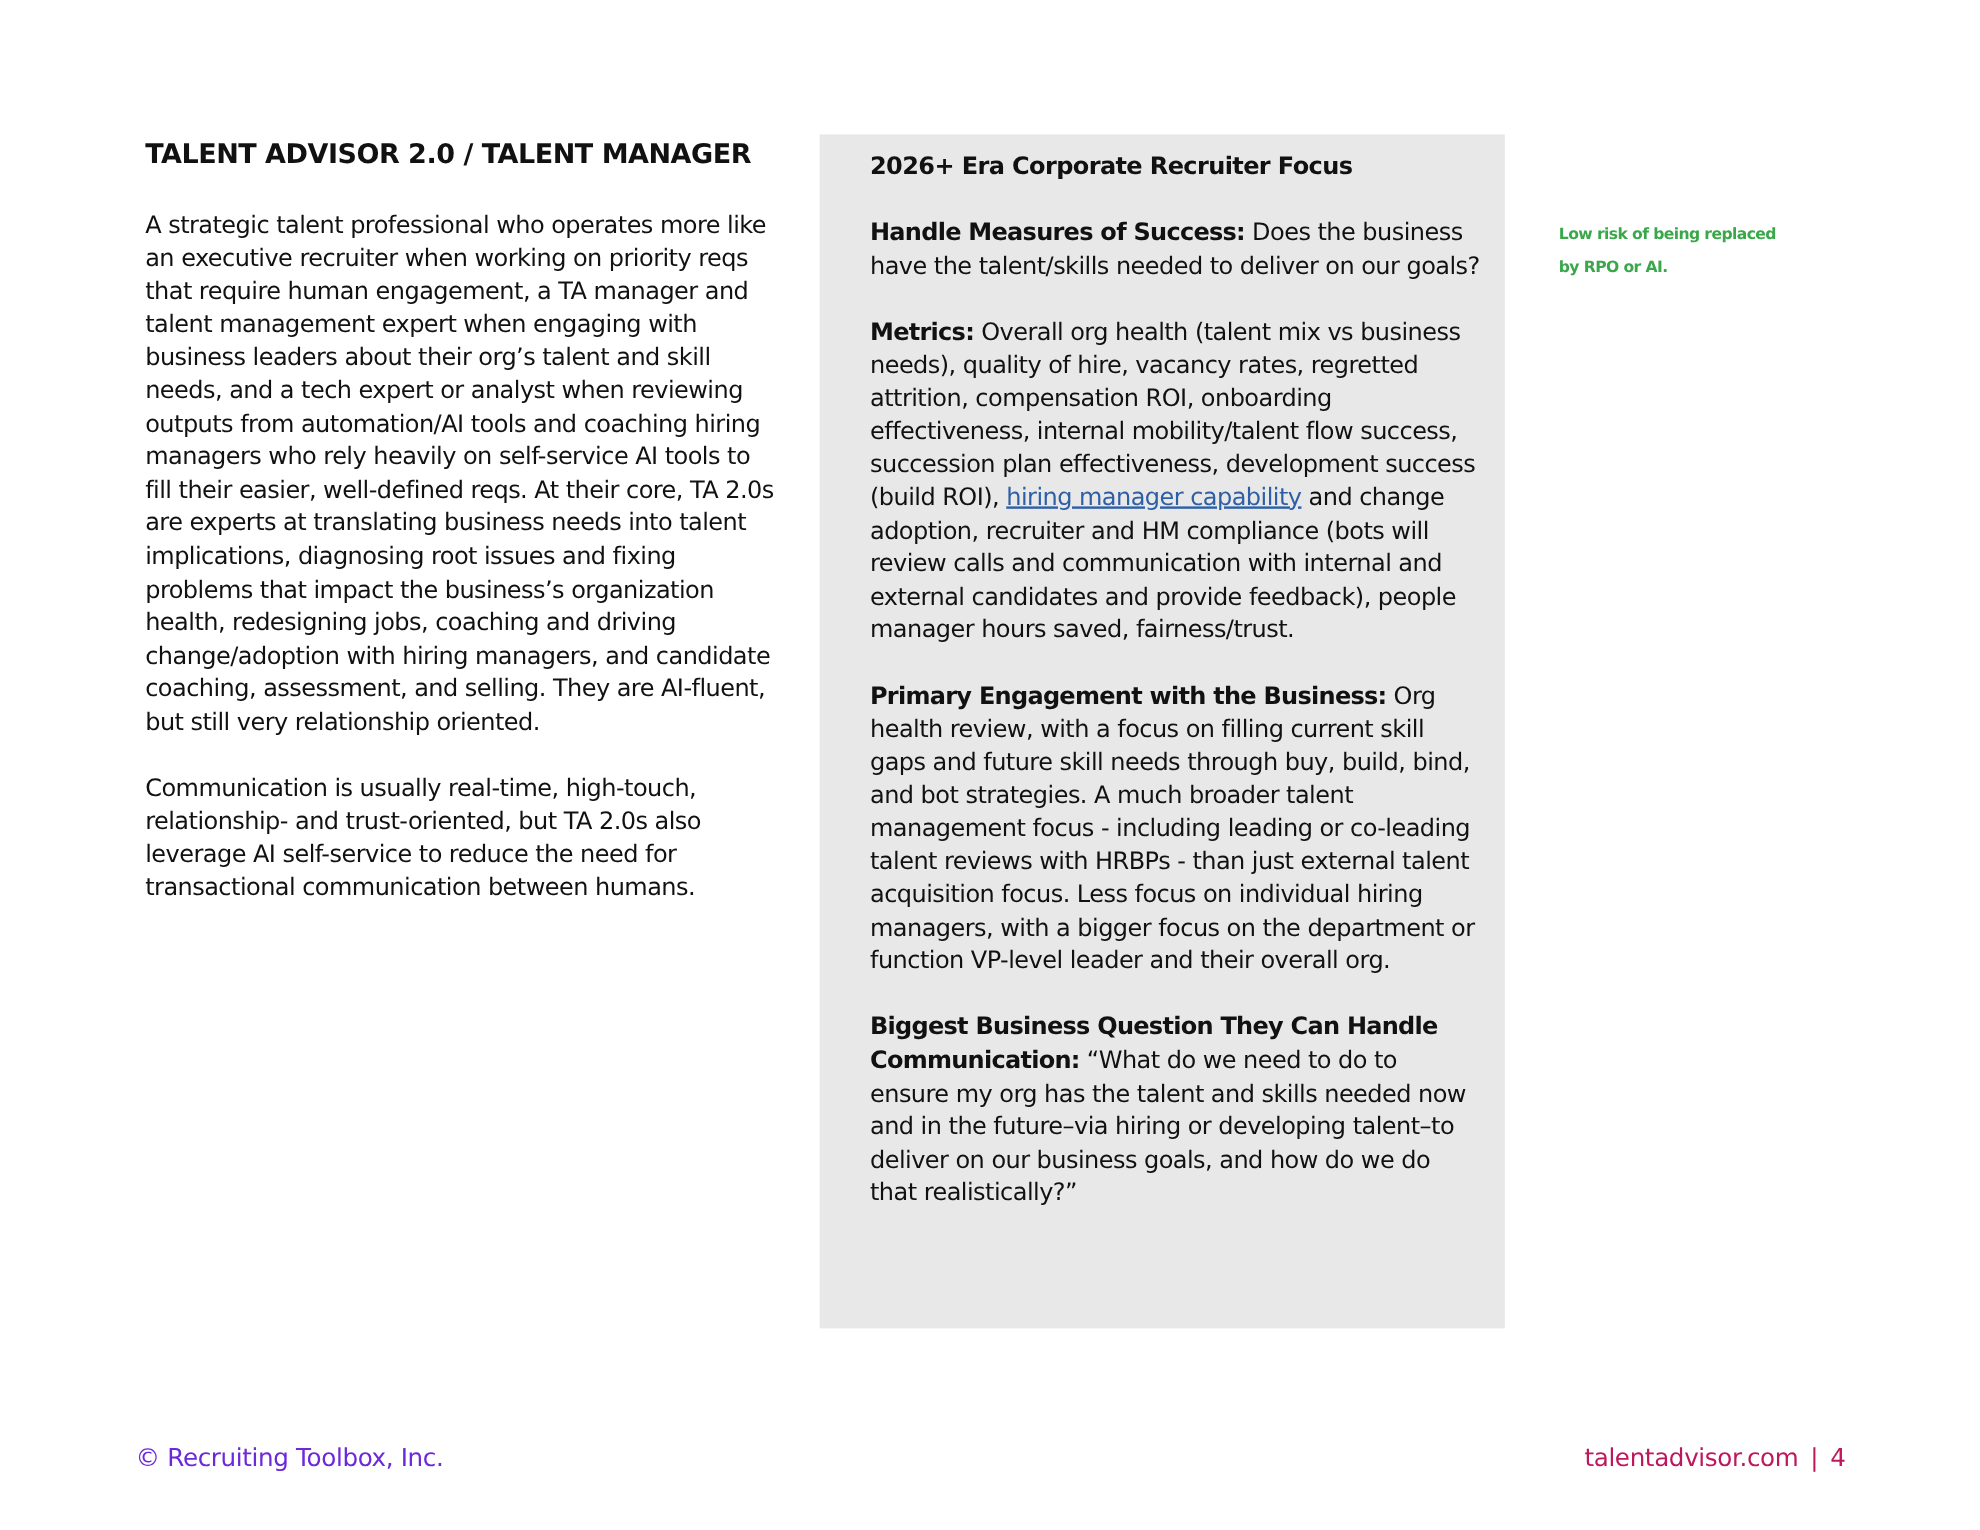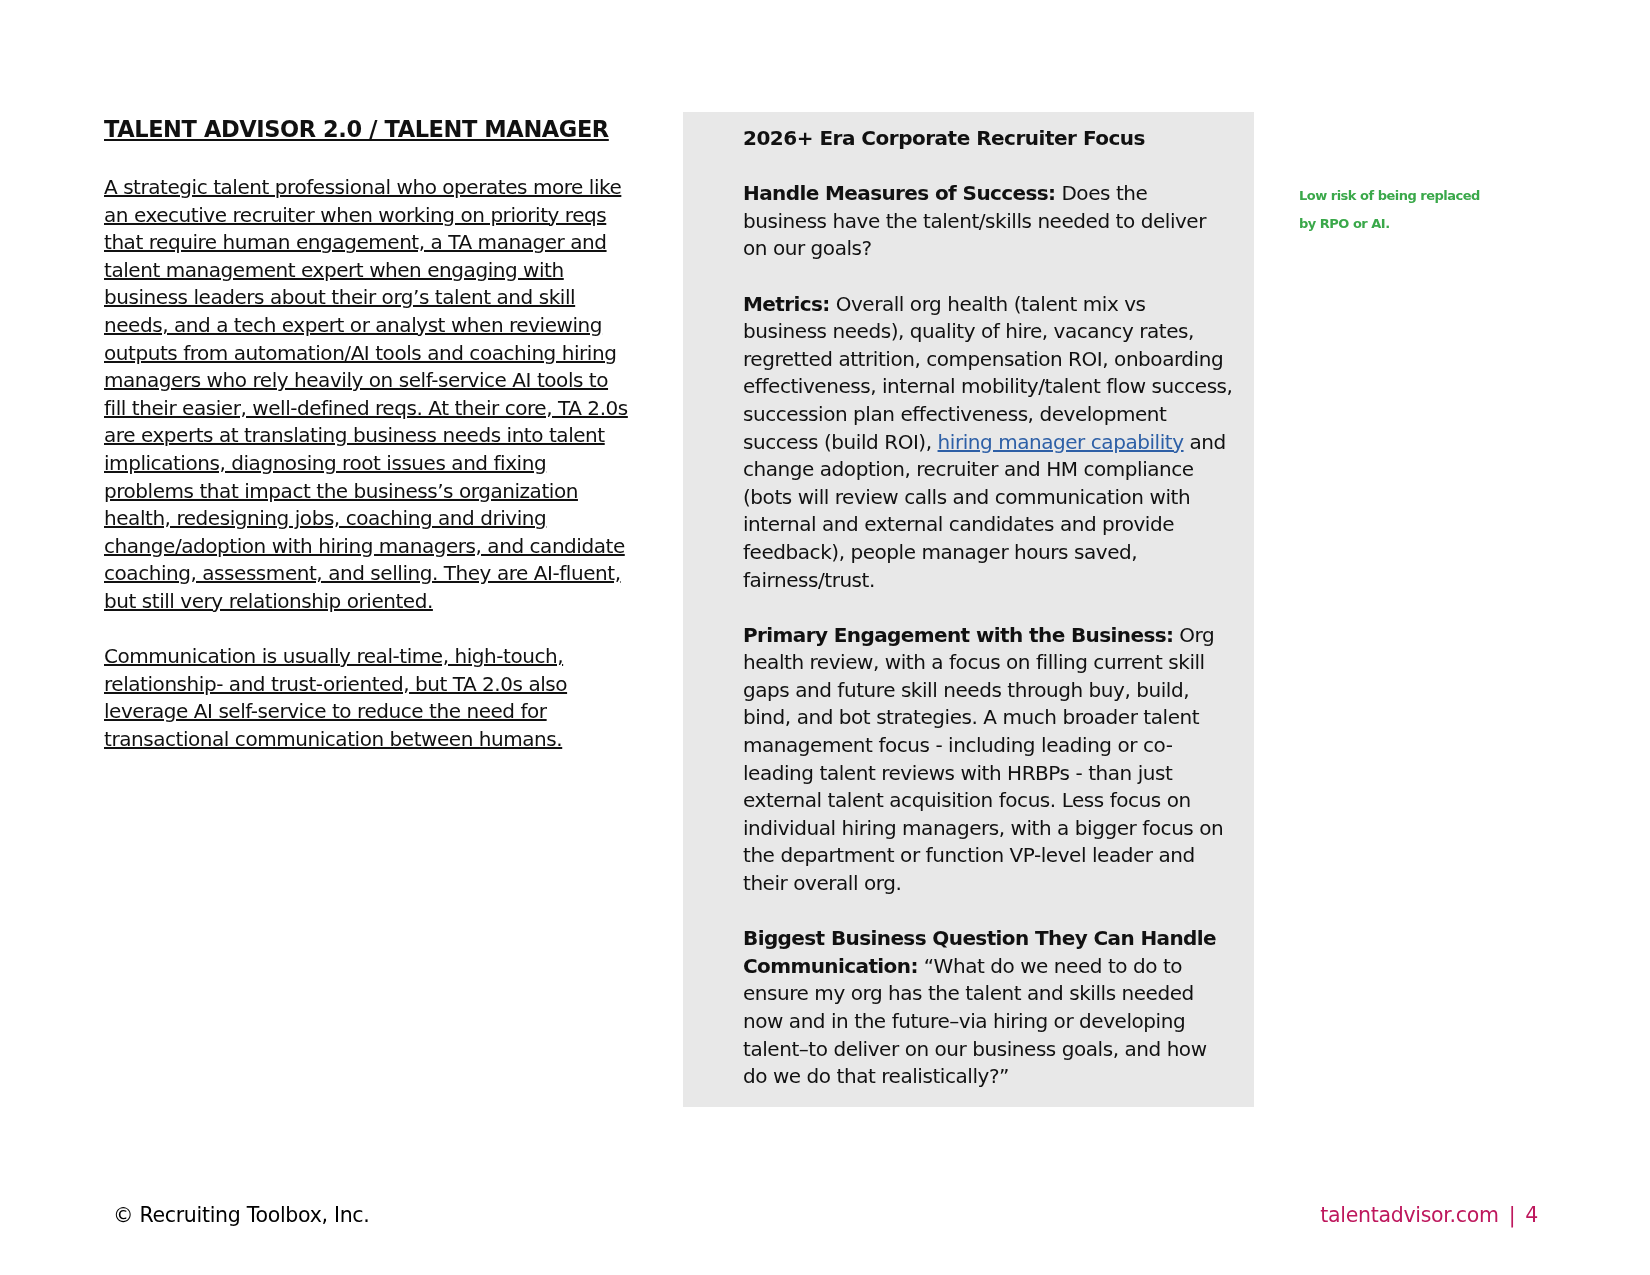--- a/index.html
+++ b/index.html
@@ -1,30 +1,30 @@
 <!DOCTYPE html>
 <html><head>
 <meta charset="utf-8">
 <style>
   html, body { margin:0; padding:0; background:#ffffff; }
   body { width:1650px; height:1275px; position:relative; overflow:hidden;
          font-family:"DejaVu Sans", sans-serif; color:#111111; }
-  .left { position:absolute; left:104px; top:114px; width:530px;text-decoration:underline; }
+  .left { position:absolute; left:121px; top:114px; width:530px; }
   .title { font-weight:bold; font-size:22.5px; letter-spacing:-0.4px; margin:0 0 30px 0; line-height:30px; }
   .para { font-size:20px; line-height:27.6px; margin:0 0 27.6px 0; letter-spacing:-0.45px; }
   .para.bold { font-weight:bold; letter-spacing:-0.6px; }
   .box { position:absolute; left:683px; top:112px; width:571px; height:995px; background:#e8e8e8; }
-  .box-inner { padding:13px 20px 0 13px;margin-left:47px; }
+  .box-inner { padding:13px 20px 0 42px; }
   .box-title { font-weight:bold; font-size:20px; line-height:27.6px; letter-spacing:-0.5px; margin:0 0 27.6px 0; }
   .box .para { margin-bottom:27.6px; }
   .lbl { font-weight:bold; letter-spacing:-0.6px; }
   .link { color:#2d5fa6; text-decoration:underline; cursor:pointer; }
   .note { position:absolute; left:1299px; top:182px; width:200px; font-weight:bold; font-size:13px; line-height:27.6px;
           color:#3aa84a; letter-spacing:-0.5px; }
-  .footer-left { position:absolute; left:113px; top:1203px; font-size:20.5px; color:#000000; letter-spacing:-0.3px; }
+  .footer-left { position:absolute; left:113px; top:1203px; font-size:20.5px; color:#6d28d9; letter-spacing:-0.3px; }
   .footer-right { position:absolute; right:112px; top:1203px; font-size:20.5px; color:#be185d; letter-spacing:-0.3px; }
   .sep { margin:0 10px; }
 </style>
 </head>
 <body>
 
 <div class="left">
   <div class="title">TALENT ADVISOR 2.0 / TALENT MANAGER</div>
   <p class="para">A strategic talent professional who operates more like an executive recruiter when working on priority reqs that require human engagement, a TA manager and talent management expert when engaging with business leaders about their org’s talent and skill needs, and a tech expert or analyst when reviewing outputs from automation/AI tools and coaching hiring managers who rely heavily on self-service AI tools to fill their easier, well-defined reqs. At their core, TA 2.0s are experts at translating business needs into talent implications, diagnosing root issues and fixing problems that impact the business’s organization health, redesigning jobs, coaching and driving change/adoption with hiring managers, and candidate coaching, assessment, and selling. They are AI-fluent, but still very relationship oriented.</p>
   <p class="para">Communication is usually real-time, high-touch, relationship- and trust-oriented, but TA 2.0s also leverage AI self-service to reduce the need for transactional communication between humans.</p>

